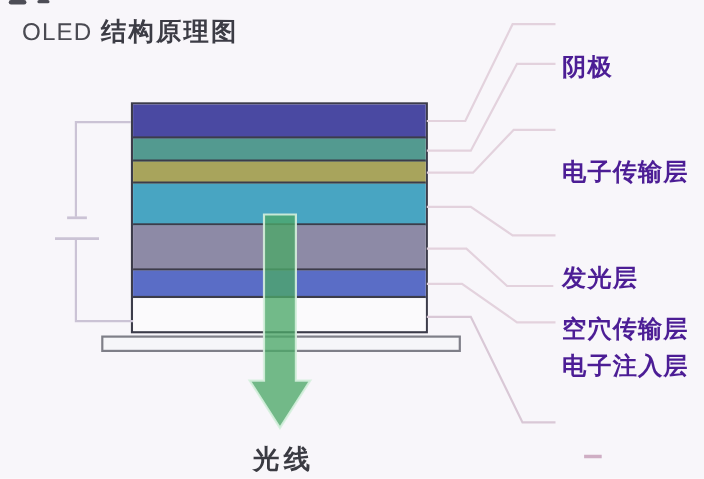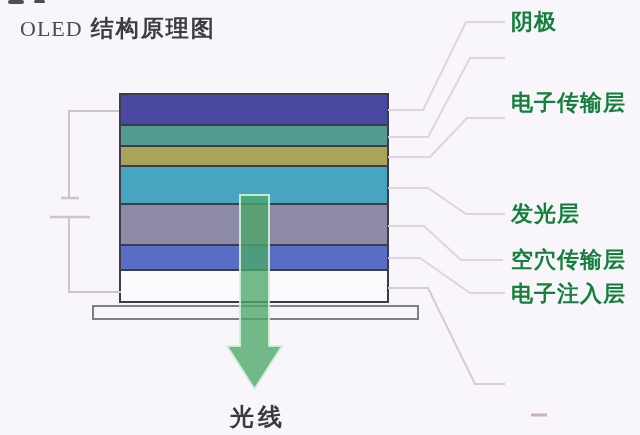--- a/index.html
+++ b/index.html
@@ -1,21 +1,21 @@
 <!DOCTYPE html>
 <html><head>
 <meta charset="utf-8">
 <style>
   html,body{margin:0;padding:0;}
   .canvas{
     position:relative;
     width:640px;height:435px;
     background:#F8F6FA;
     overflow:hidden;
-    font-family:Liberation Serif, serif;
+    font-family:Liberation Sans, sans-serif;
   }
   
   .title{position:absolute;left:20px;top:13px;white-space:nowrap;}
   .title .en{font-size:22px;font-weight:400;color:#4A4A52;letter-spacing:1px;}
   .title .zh{font-size:23px;font-weight:700;color:#3C3C45;margin-left:8px;letter-spacing:2px;}
   
   .stack{
     position:absolute;left:119px;top:93px;width:270px;height:210px;
     border:2px solid #3C3C4A;box-sizing:border-box;
     display:flex;flex-direction:column;z-index:1;
@@ -27,25 +27,25 @@
   
   .substrate{
     position:absolute;left:92px;top:305px;width:327px;height:15px;
     background:#F6F6F9;border:2px solid #7F7F88;box-sizing:border-box;z-index:1;
   }
   
   .overlay{position:absolute;left:0;top:0;z-index:3;pointer-events:none;}
   
   .lbl{
     position:absolute;left:511px;font-size:22px;font-weight:700;
-    color:#15803d;line-height:26px;white-space:nowrap;z-index:4;letter-spacing:1px;
+    color:#4c1d95;line-height:26px;white-space:nowrap;z-index:4;letter-spacing:1px;margin-top:39px;
   }
   .lbl-cathode{top:9px;}
   .lbl-eil{top:45px;}
-  .lbl-etl{top:90px;text-align:right;}
+  .lbl-etl{top:105px;text-align:right;}
   .lbl-eml{top:201px;}
   .lbl-htl{top:247px;}
   .lbl-hil{top:281px;}
   .lbl-anode{top:371px;left:515px;}
   .lbl-light{
     position:absolute;left:230px;top:401px;font-size:24px;font-weight:700;
     color:#3A3A42;letter-spacing:4px;z-index:4;white-space:nowrap;
   }
   
   .artifact{position:absolute;background:#2F2F38;border-radius:2px;opacity:.85;z-index:2;}

